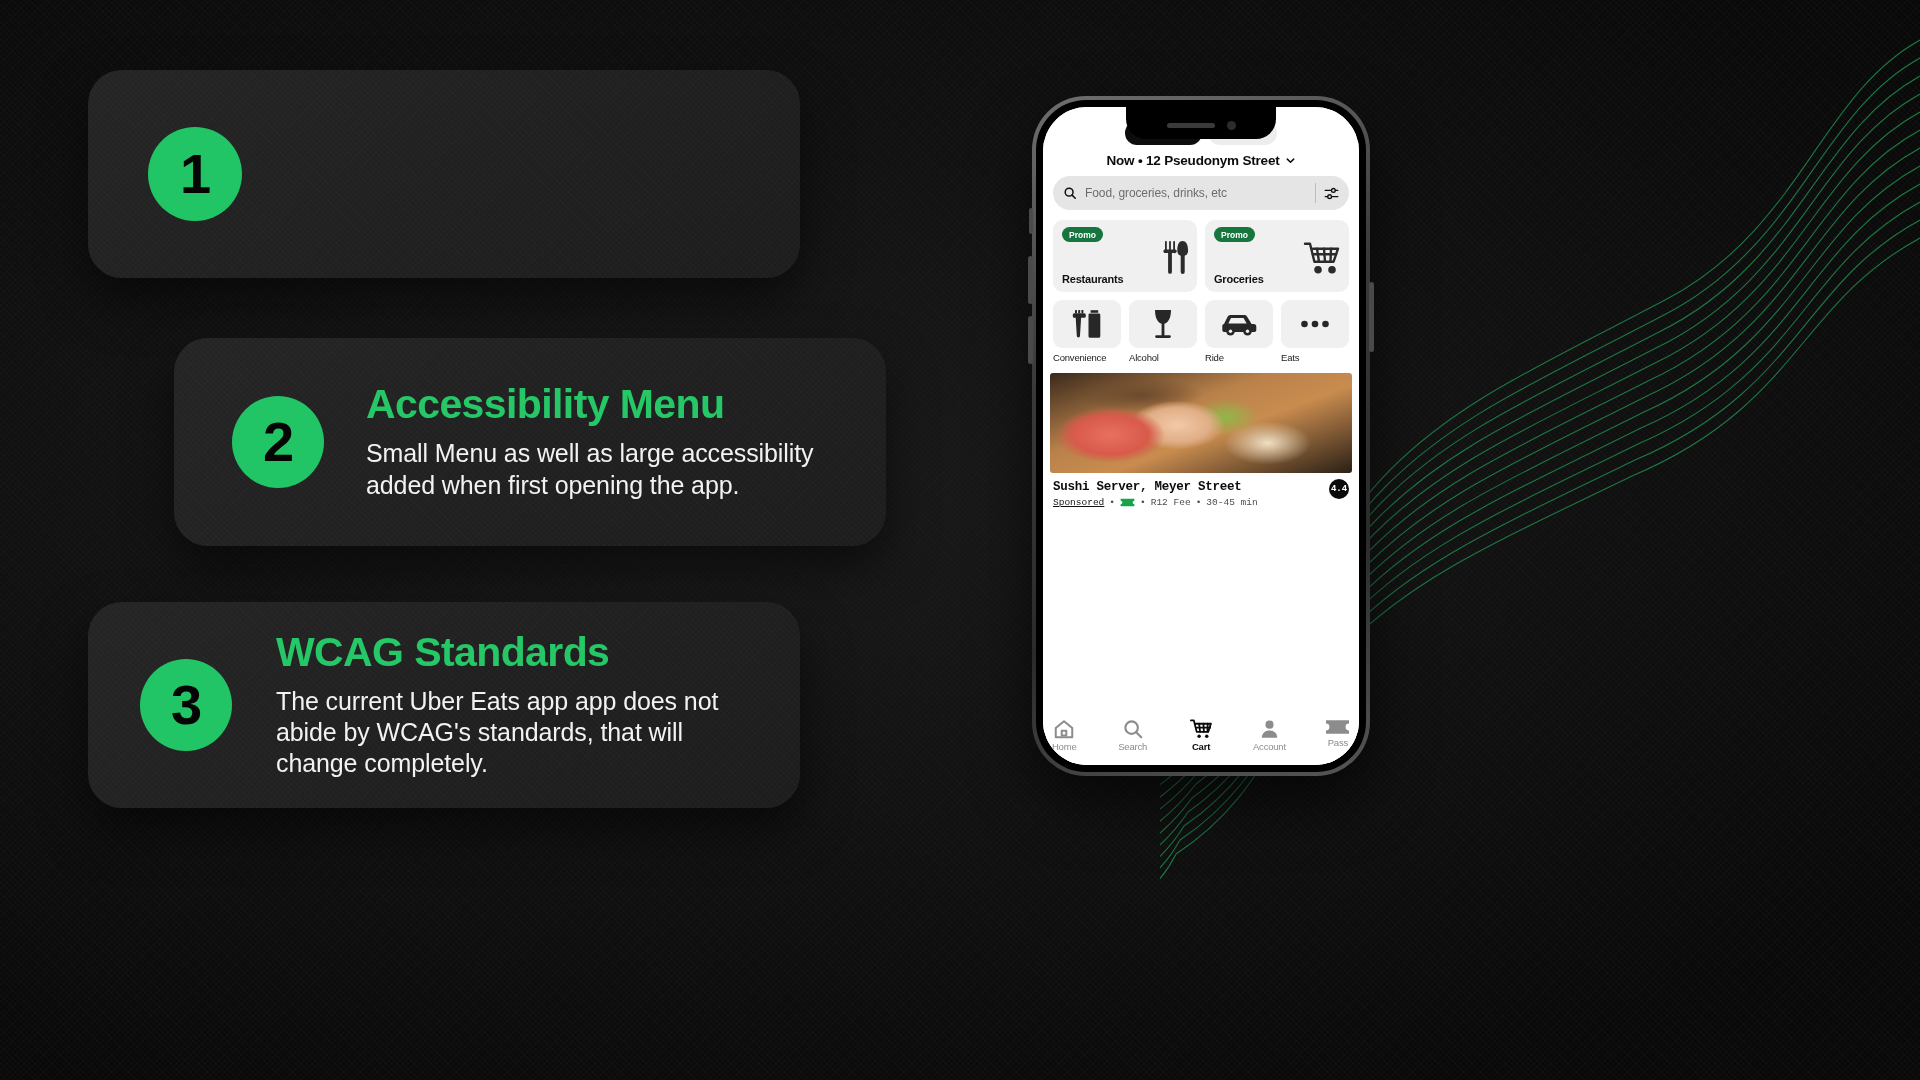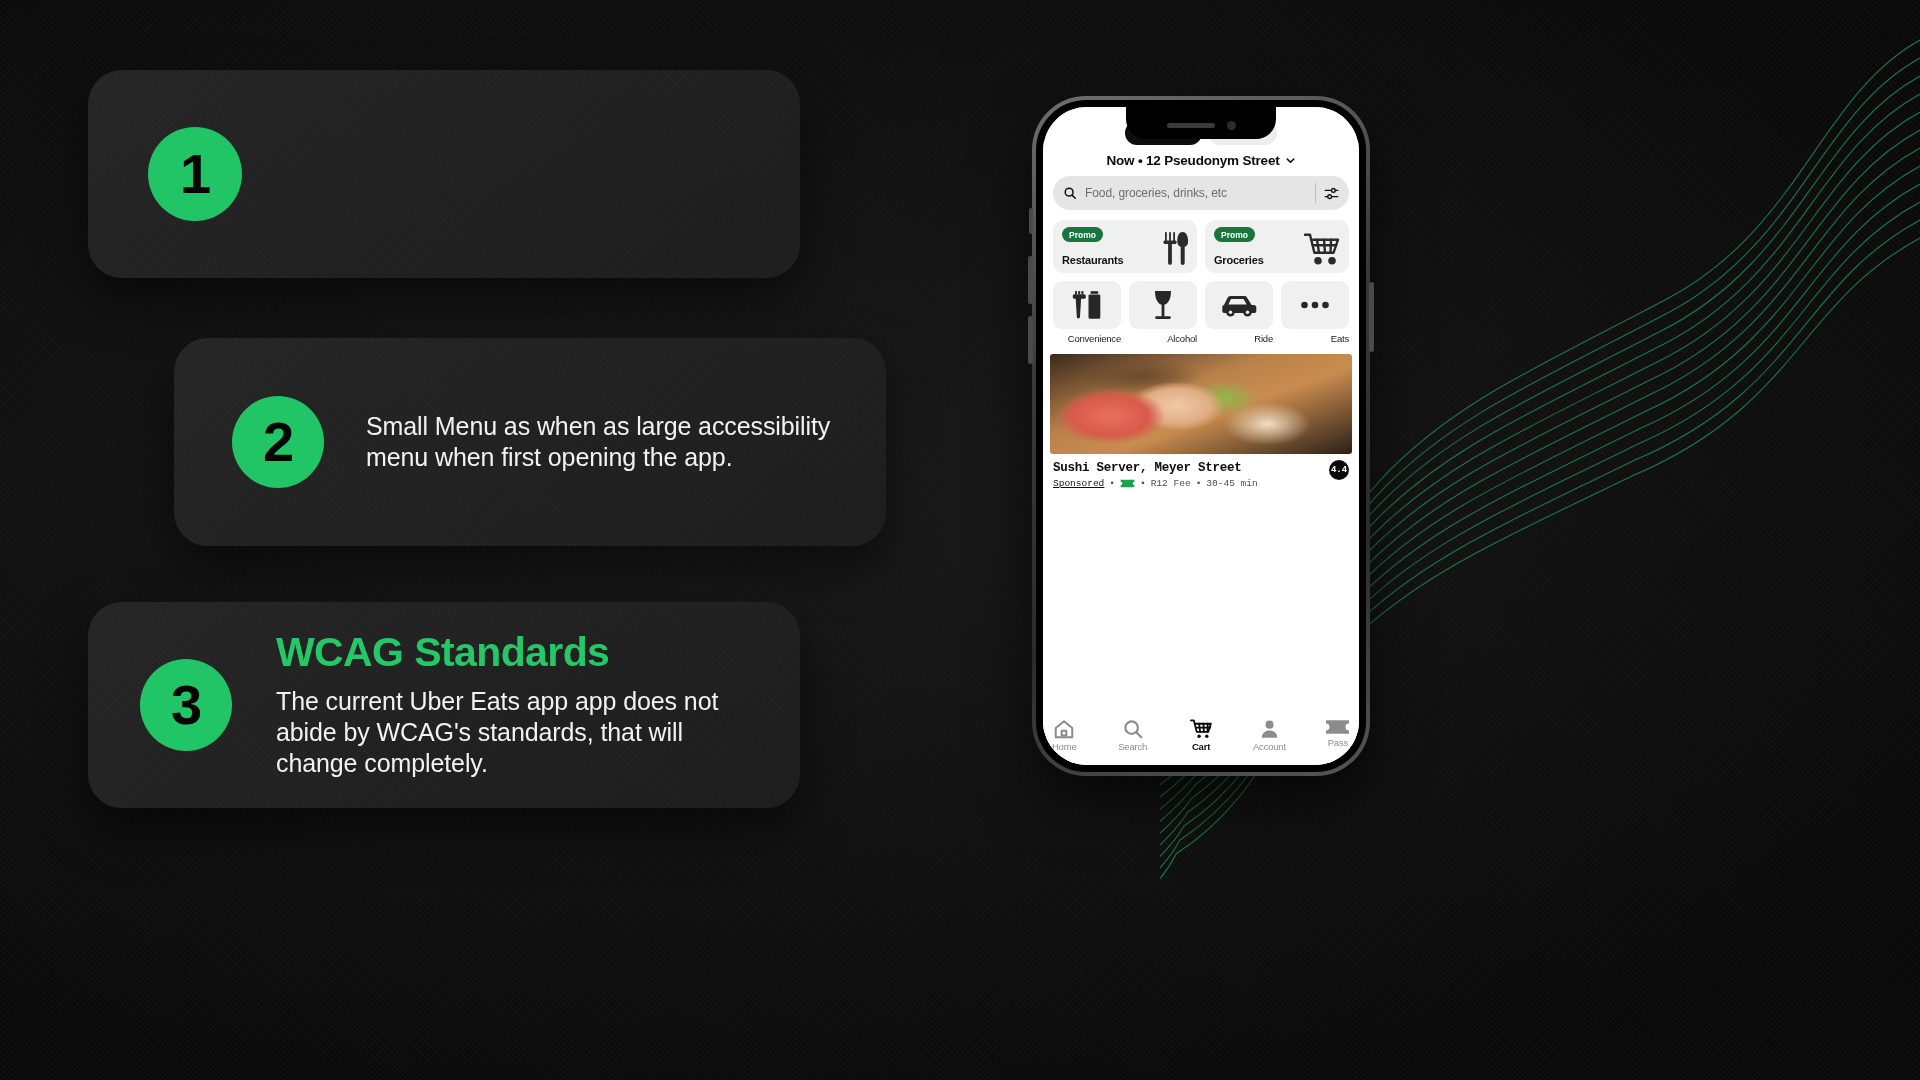--- a/index.html
+++ b/index.html
@@ -156,34 +156,34 @@
     background:#e5e5e5; border-radius:20px;
     height:34px; padding:0 10px;
   }
   .search-icon{ flex:0 0 auto; }
   .search-ph{ flex:1 1 auto; font-size:12px; color:#6d6d6d; letter-spacing:-.1px; }
   .search-div{ width:1px; height:20px; background:#bdbdbd; }
   .filter-icon{ flex:0 0 auto; }
 
   .tile-row{ display:flex; gap:8px; padding:0 10px 8px; }
   .tile{
-    flex:1 1 0; height:53px; border-radius:10px; background:#f0f0f0;
+    flex:1 1 0; height:72px; border-radius:10px; background:#f0f0f0;
     position:relative; padding:7px 9px;
     display:flex; flex-direction:column; justify-content:space-between;
     overflow:hidden;
   }
   .promo{
     background:#17753e; color:#fff; font-size:8.5px; font-weight:700;
     padding:2.5px 7px; border-radius:9px; align-self:flex-start;
   }
   .tile-label{ font-size:11px; font-weight:600; color:#111; letter-spacing:-.2px; }
   .tile-ico{ position:absolute; right:6px; top:50%; transform:translateY(-45%); }
 
   .cat-row{ display:flex; gap:8px; padding:0 10px 10px; }
-  .cat{ flex:1 1 0; display:flex; flex-direction:column; align-items:flex-end; gap:4px; }
+  .cat{ flex:1 1 0; display:flex; flex-direction:column; align-items:flex-start; gap:4px; }
   .cat-box{
     width:100%; height:48px; border-radius:9px; background:#f0f0f0;
     display:flex; align-items:center; justify-content:center;
   }
   .cat-label{ font-size:9.5px; color:#1a1a1a; letter-spacing:-.2px; }
 
   
   .listing{ padding:0 7px;font-family:Liberation Mono, monospace; }
   .hero{ width:100%; height:100px; border-radius:3px; overflow:hidden; position:relative; }
   .hero-sushi{
@@ -253,21 +253,22 @@
 
 <div class="cards">
 
   <div class="card card-1">
     <div class="badge">1</div>
   </div>
 
   <div class="card card-2">
     <div class="badge">2</div>
     <div class="card-body">
-      <div class="card-desc">Small Menu as when as large accessibility menu when first opening the app.</div>
+      <div class="card-title">Accessibility Menu</div>
+      <div class="card-desc">Small Menu as well as large accessibility added when first opening the app.</div>
     </div>
   </div>
 
   <div class="card card-3">
     <div class="badge">3</div>
     <div class="card-body">
       <div class="card-title">WCAG Standards</div>
       <div class="card-desc">The current Uber Eats app app does not abide by WCAG's standards, that will change completely.</div>
     </div>
   </div>

